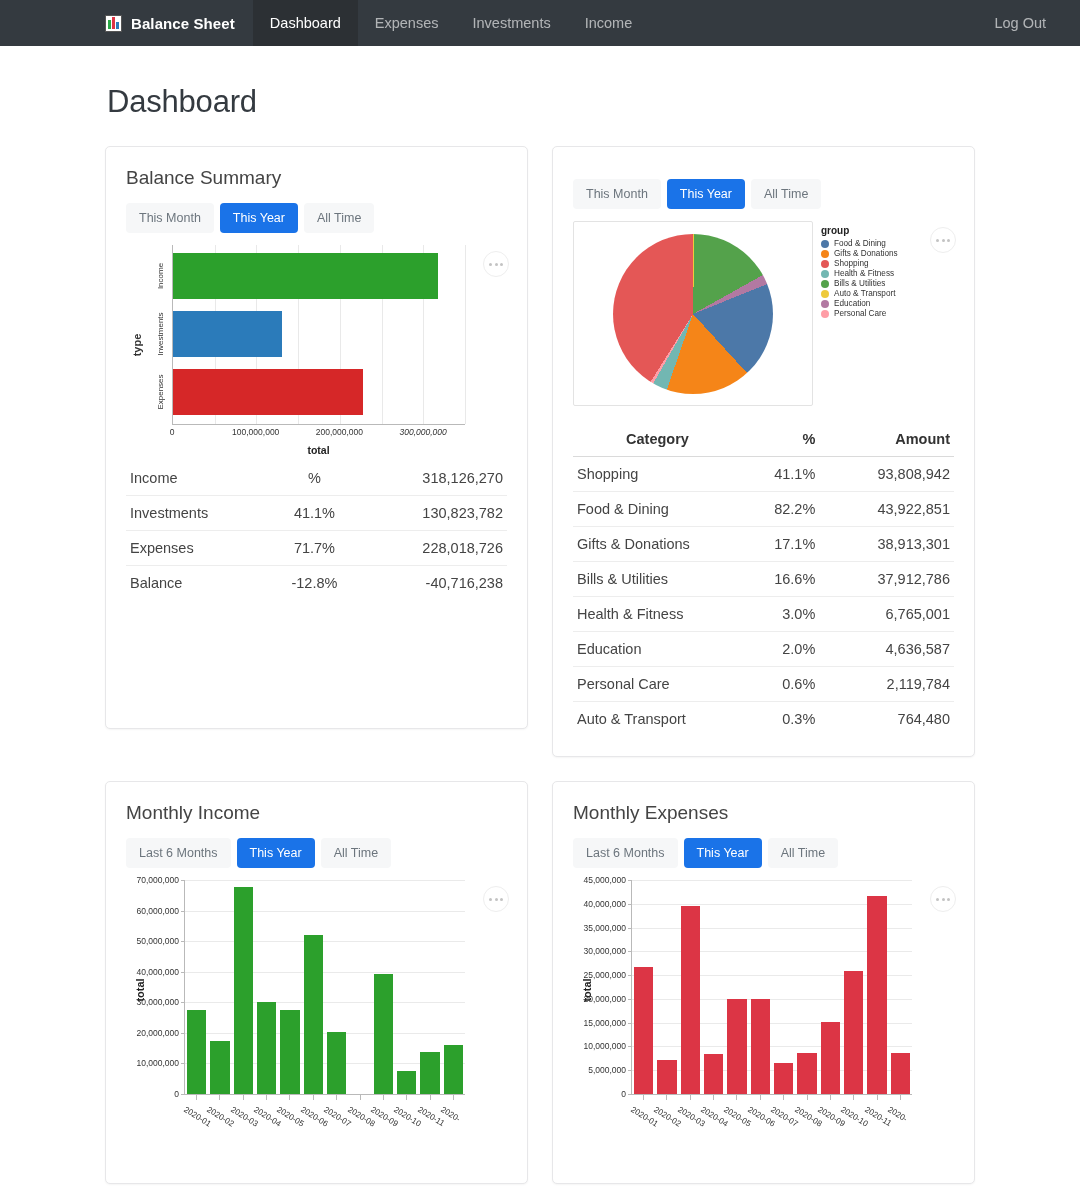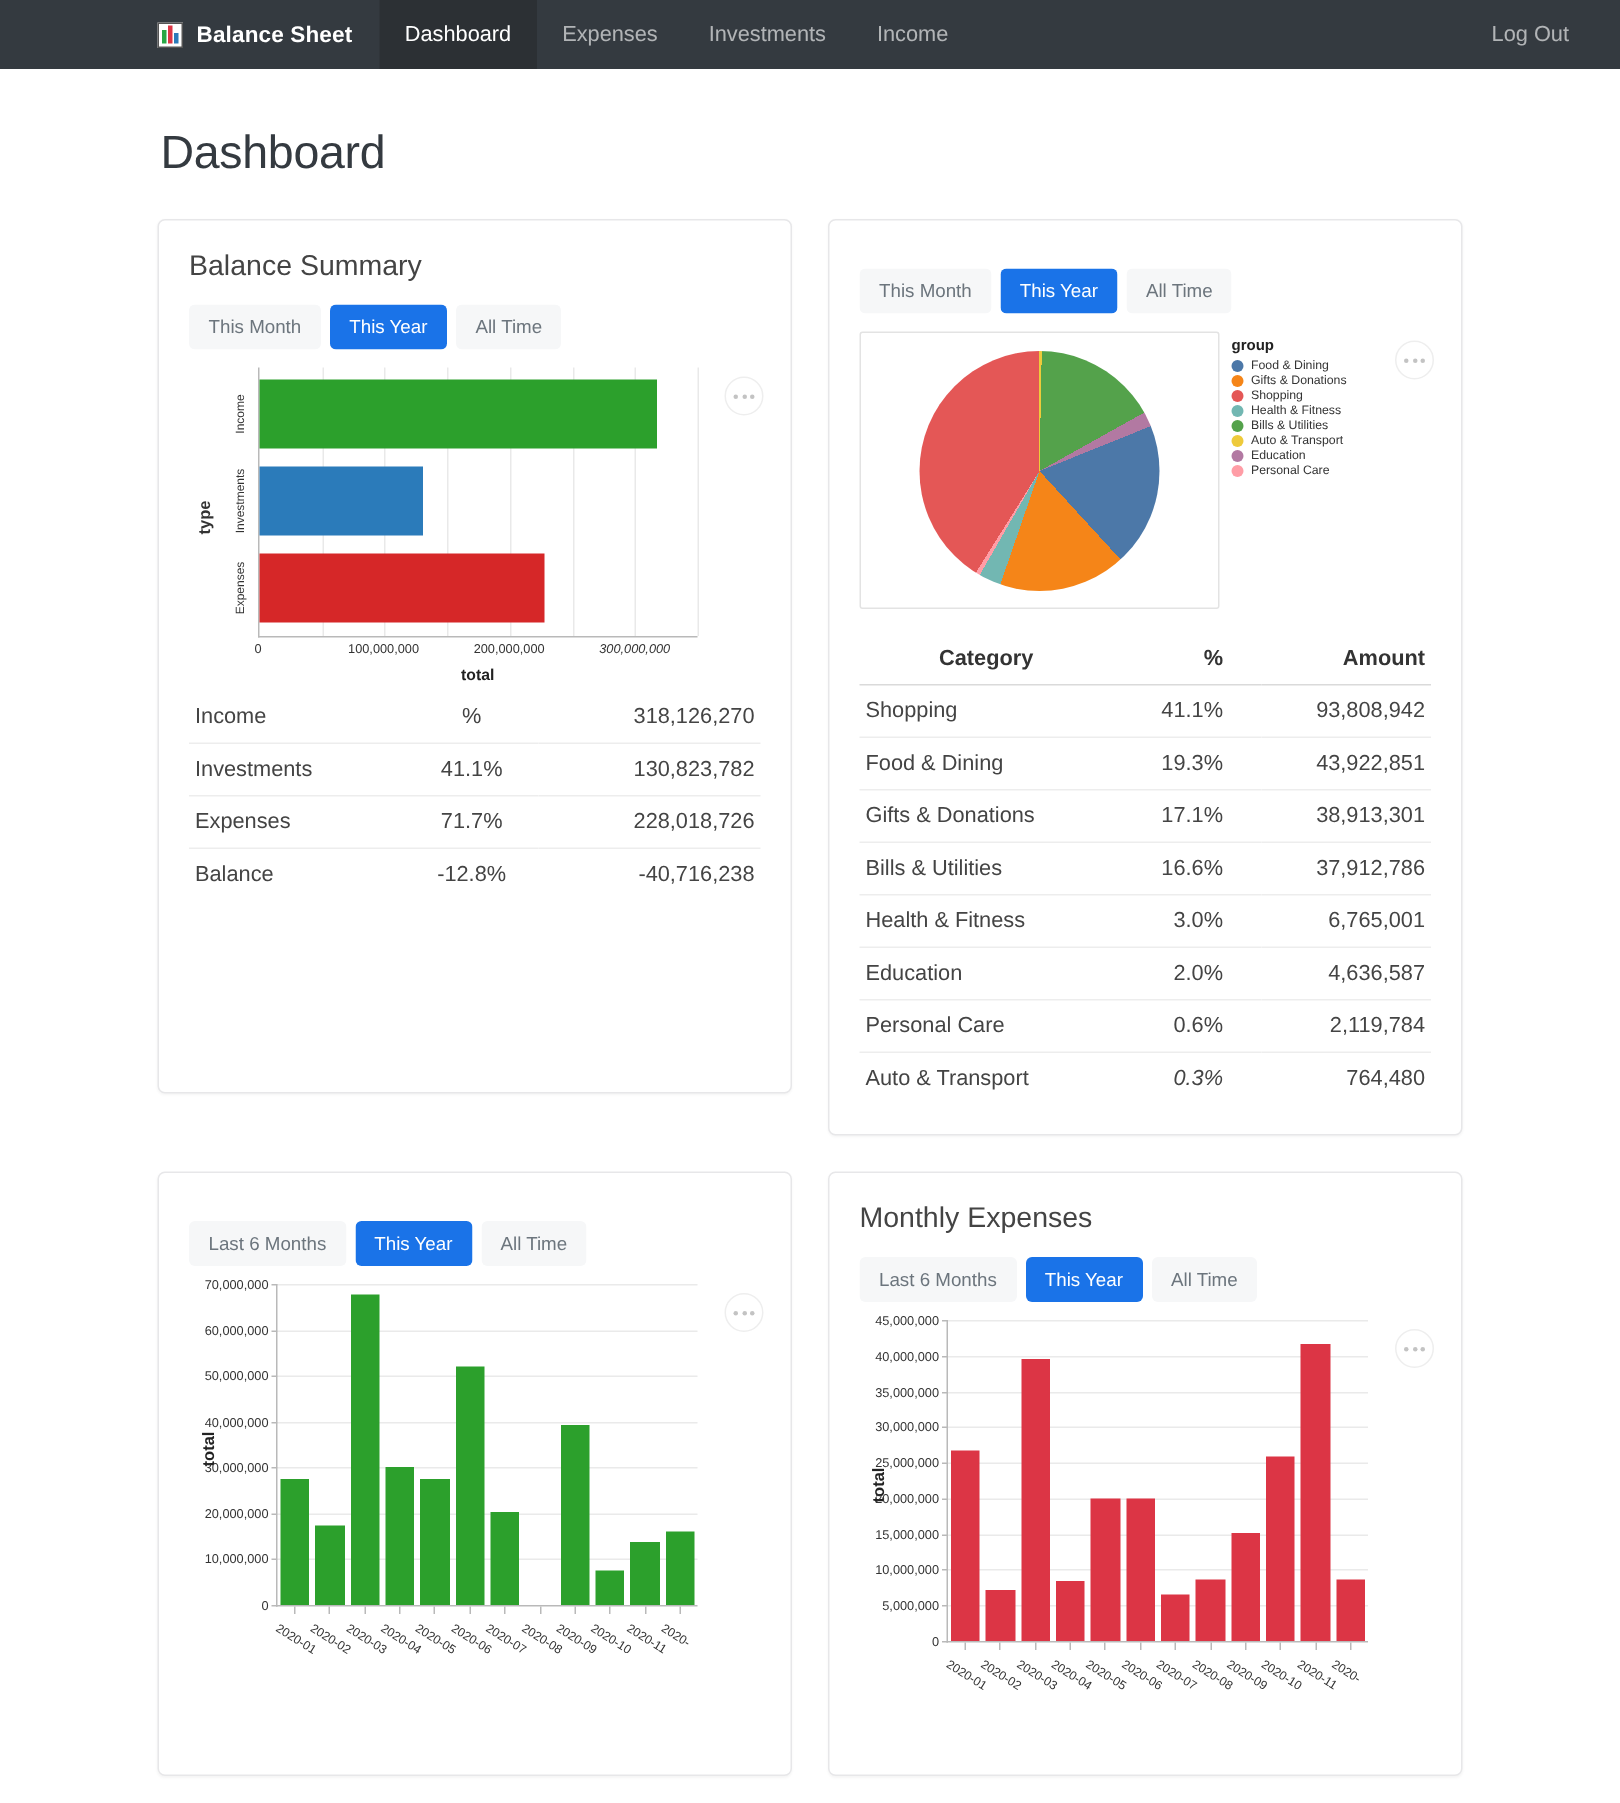--- a/index.html
+++ b/index.html
@@ -309,21 +309,21 @@
             </tr>
           </thead>
           <tbody id="exp-tbody">
               <tr>
                 <td>Shopping</td>
                 <td class="ta-r" style="padding-right: 26px;">41.1%</td>
                 <td class="ta-r">93,808,942</td>
               </tr>
               <tr>
                 <td>Food &amp; Dining</td>
-                <td class="ta-r" style="padding-right: 26px;">19.3%</td>
+                <td class="ta-r" style="padding-right: 26px;">82.2%</td>
                 <td class="ta-r">43,922,851</td>
               </tr>
               <tr>
                 <td>Gifts &amp; Donations</td>
                 <td class="ta-r" style="padding-right: 26px;">17.1%</td>
                 <td class="ta-r">38,913,301</td>
               </tr>
               <tr>
                 <td>Bills &amp; Utilities</td>
                 <td class="ta-r" style="padding-right: 26px;">16.6%</td>
@@ -339,33 +339,34 @@
                 <td class="ta-r" style="padding-right: 26px;">2.0%</td>
                 <td class="ta-r">4,636,587</td>
               </tr>
               <tr>
                 <td>Personal Care</td>
                 <td class="ta-r" style="padding-right: 26px;">0.6%</td>
                 <td class="ta-r">2,119,784</td>
               </tr>
               <tr>
                 <td>Auto &amp; Transport</td>
-                <td class="ta-r" style="padding-right: 26px; font-style: italic;">0.3%</td>
+                <td class="ta-r" style="padding-right: 26px;">0.3%</td>
                 <td class="ta-r">764,480</td>
               </tr>
             </tbody>
         </table>
       </div>
     </div>
   </div>
 
   <div class="grid" style="margin-top:24px;">
 
     <div class="col">
       <div class="card" style="min-height:403px;">
+        <div class="card-title">Monthly Income</div>
         <div class="btn-group">
           <button class="btn">Last 6 Months</button>
           <button class="btn active">This Year</button>
           <button class="btn">All Time</button>
         </div>
         <div class="plot-wrap">
           <div class="dots">
               <span></span>
               <span></span>
               <span></span>

